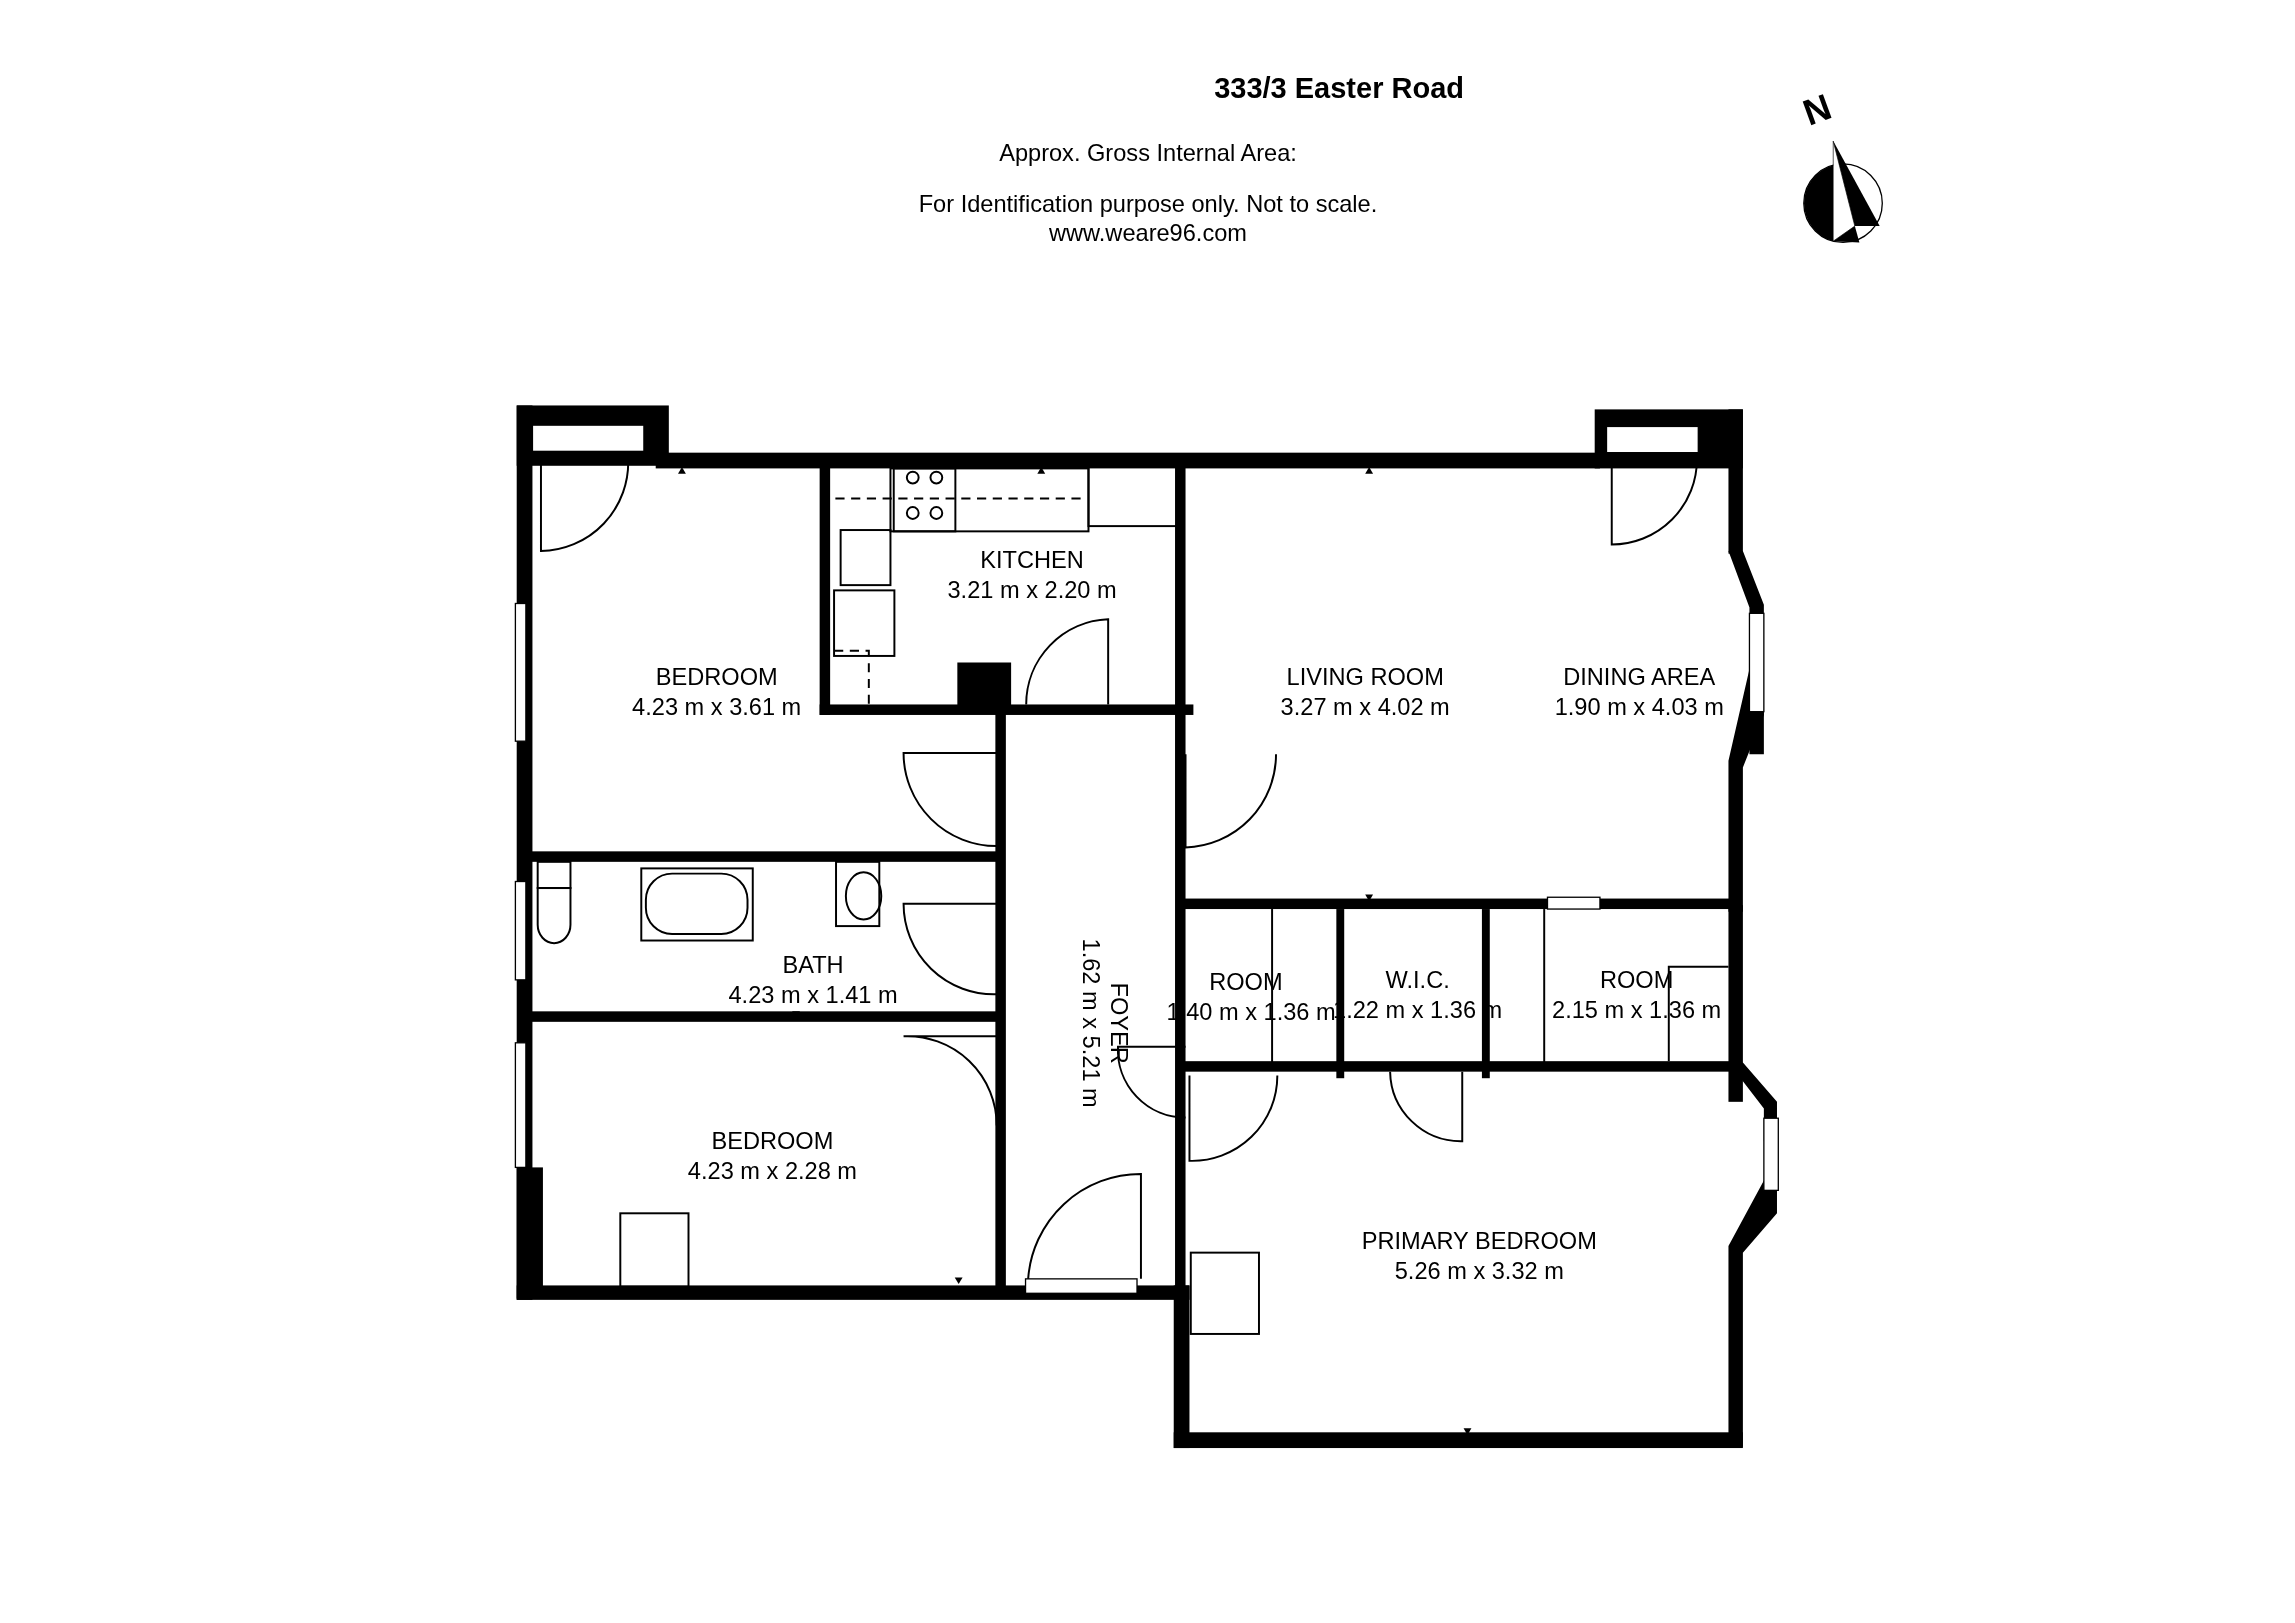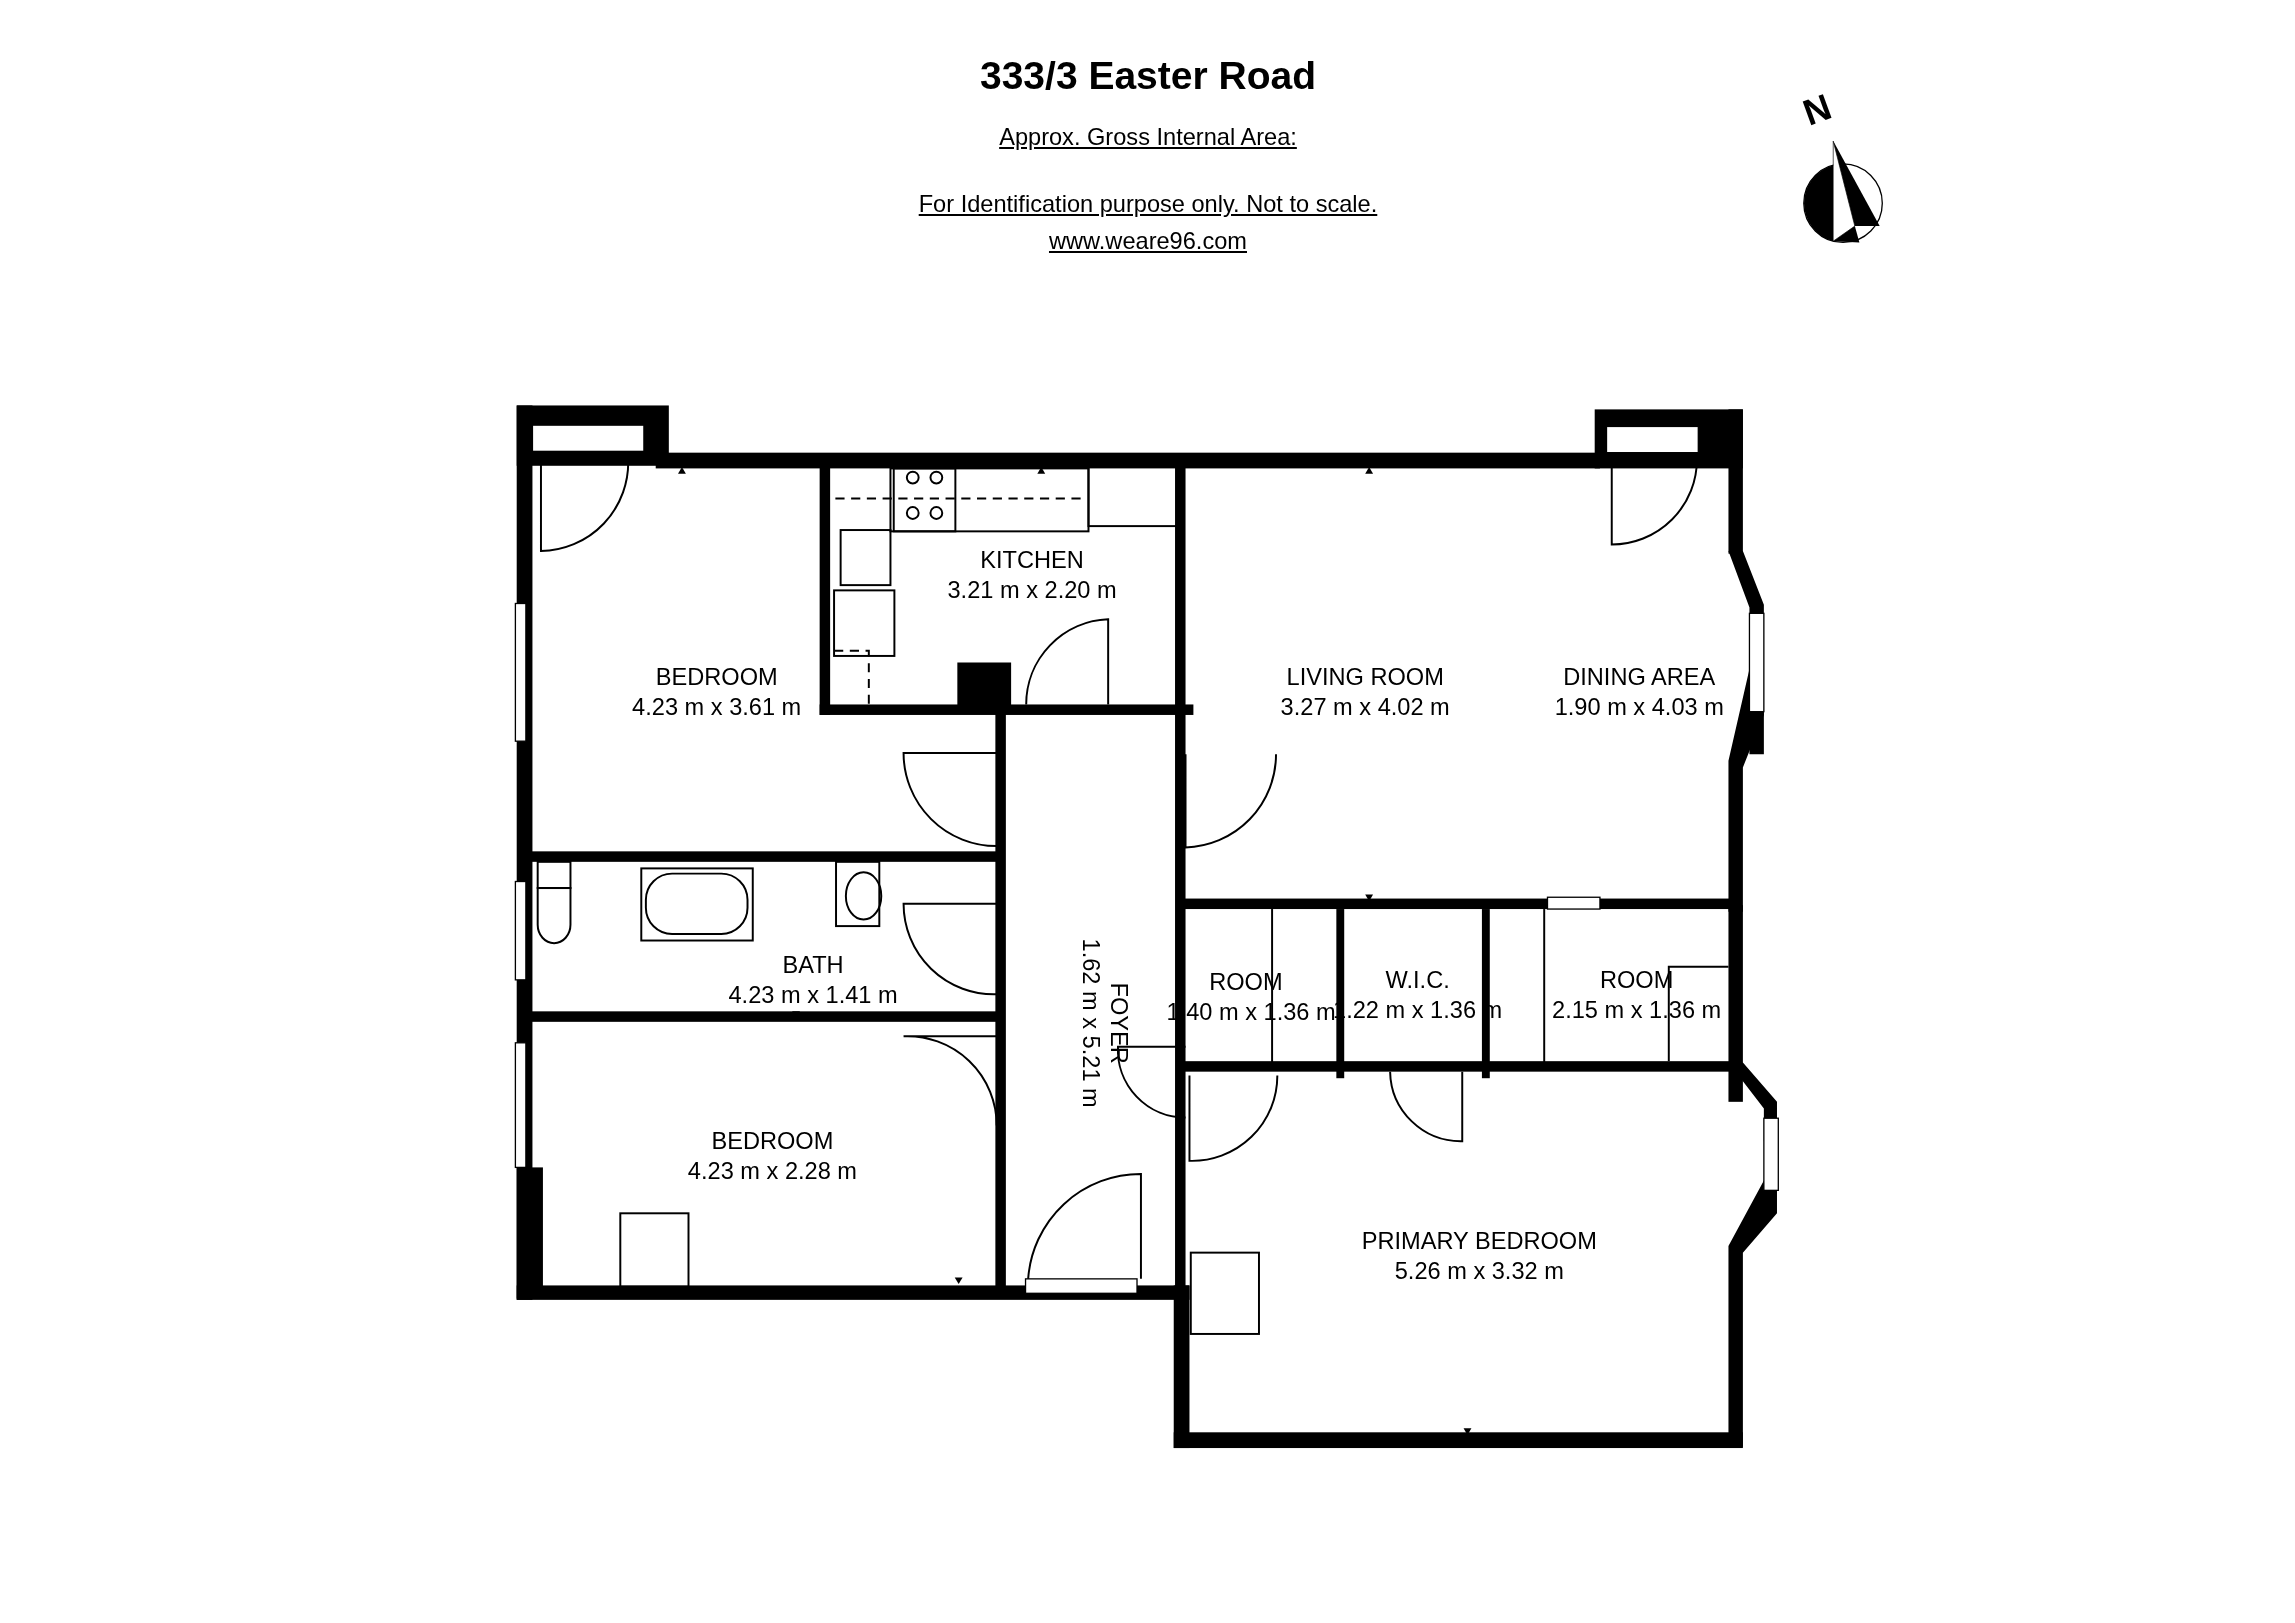--- a/index.html
+++ b/index.html
@@ -1,19 +1,19 @@
 <!DOCTYPE html>
 <html style="font-size:10.5px"><head>
 <meta charset="utf-8">
 <style>
   html, body { margin: 0; padding: 0; background: #ffffff; }
   body { width: 2295px; height: 1624px; position: relative; overflow: hidden; font-family: "Liberation Sans", sans-serif; color: #000; }
   .header { position: absolute; left: 820px; top: 59px; width: 656px; text-align: center; }
-  .title { font-weight: bold; font-size: 39px; line-height: 34px; margin: 0; }
-  .info { font-size: 23.6px; line-height: 29px; margin: 8px; text-decoration: underline; }
+  .title { font-weight: bold; font-size: 29px; line-height: 34px; margin: 12px; text-align: right; }
+  .info { font-size: 23.6px; line-height: 29px; margin: 0; }
   .gap1 { height: 22px; }
   .gap2 { height: 22px; }
   .compass { position: absolute; left: 1771px; top: 92px; width: 131px; height: 157px; }
   svg.plan { position: absolute; left: 0; top: 0; width: 2295px; height: 1624px; }
   .wall { fill: #000; }
   .thin { fill: none; stroke: #000; stroke-width: 3; }
   .dash { fill: none; stroke: #000; stroke-width: 3; stroke-dasharray: 14 10; }
   .opening { fill: #fff; stroke: #000; stroke-width: 2; }
   .lbl { font-family: "Liberation Sans", sans-serif; font-size: 36px; fill: #000; text-anchor: middle; }
   .mk { fill: #000; }

